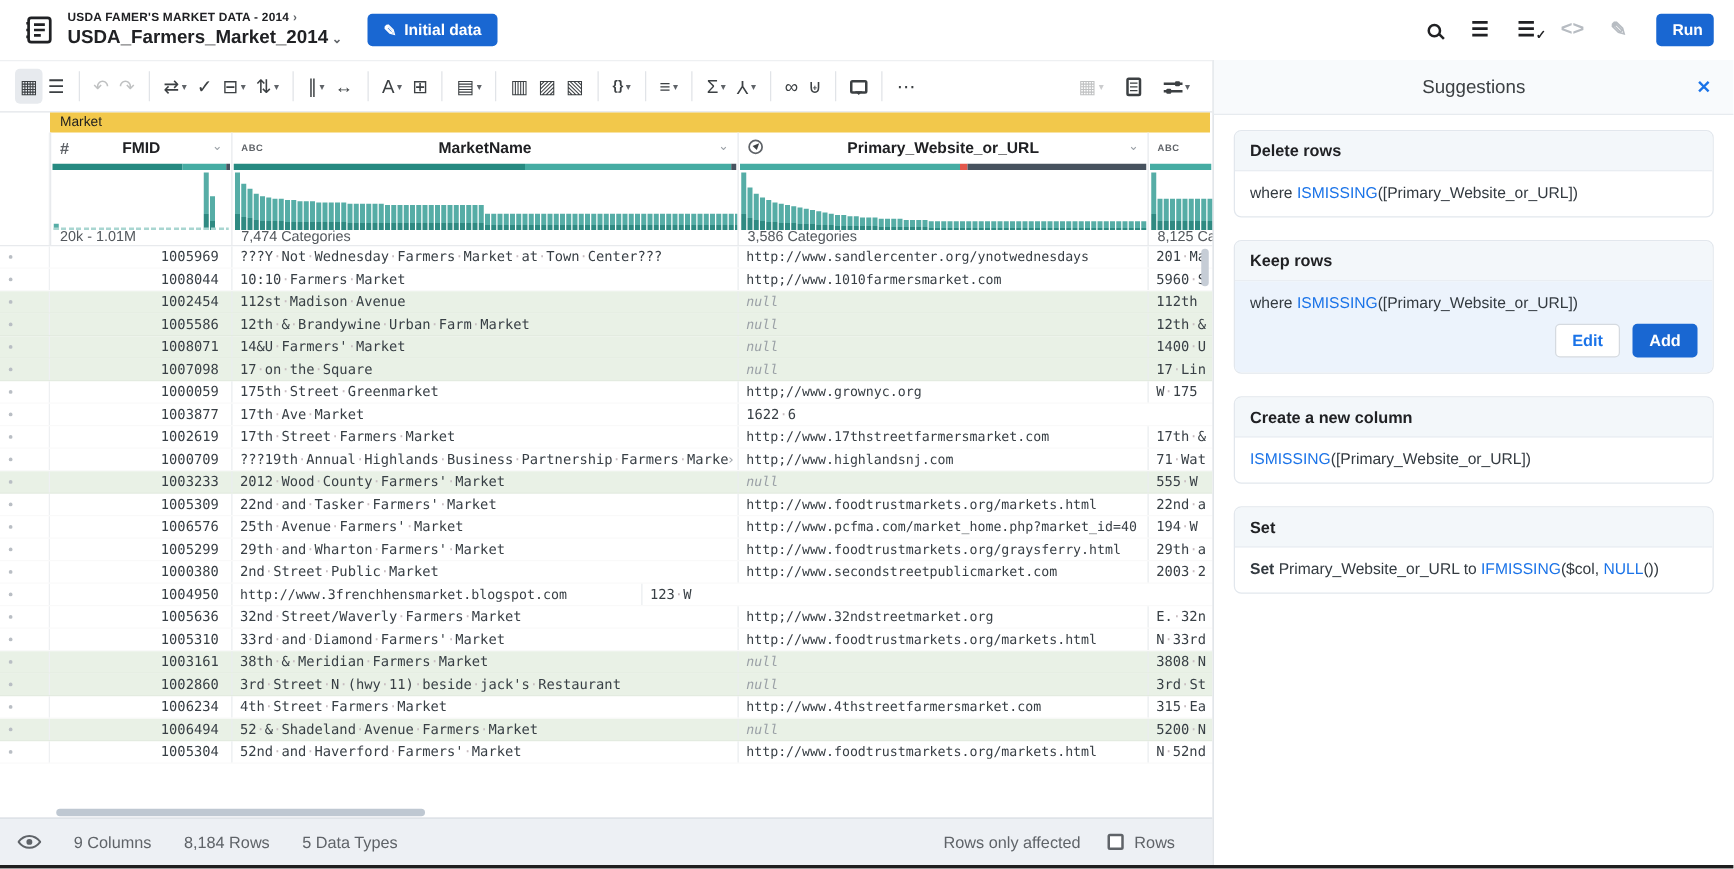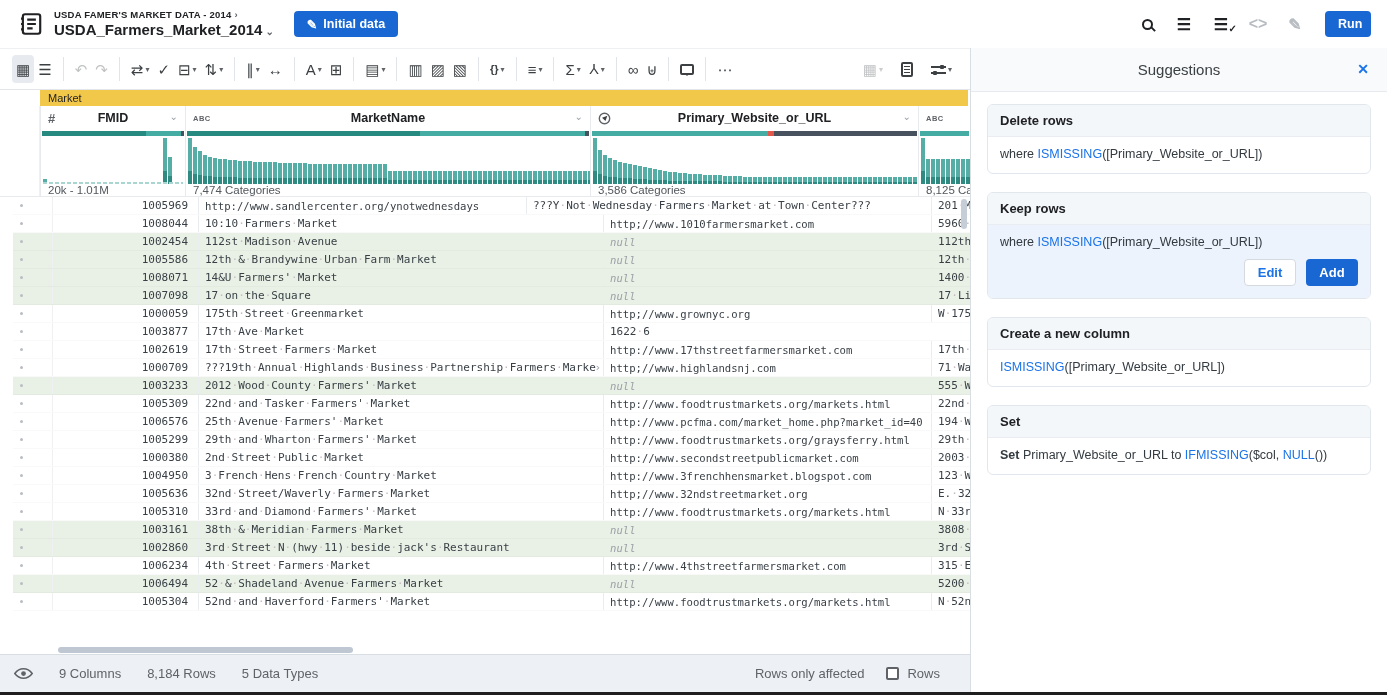--- a/index.html
+++ b/index.html
@@ -69,21 +69,21 @@
   .ch-q span { height:100%; }
   .q-td { background:#268a81; } .q-t { background:#45aca3; } .q-s { background:#47525e; } .q-r { background:#e2574c; }
   .ch-hist { height:47px; display:flex; align-items:flex-end; padding-left:2px; position:relative; overflow:hidden; cursor:pointer; }
   .ch-hist .bar { width:4px; margin-right:1px; flex:0 0 auto;
                   background:linear-gradient(to top, #2f8a82 0, #2f8a82 28%, #56ada6 28%); }
   .ch-hist.dash::after { content:""; position:absolute; left:2px; right:2px; bottom:0; height:2px;
                   background:repeating-linear-gradient(90deg,#a9d6d1 0 4px, transparent 4px 6px); }
   .ch-stat { height:13px; font-size:11.5px; color:#52575c; padding-left:7px; line-height:12px; white-space:nowrap; overflow:hidden; }
 
   
-  .rows-wrap { position:relative; height:457px;padding-left:13px; }
+  .rows-wrap { position:relative; height:457px; }
   .rows { height:450px; overflow:hidden; }
   .trow { display:flex; height:18px; font-family:"DejaVu Sans Mono", monospace; font-size:11px;
           line-height:18px; color:#383f45; border-bottom:1px solid rgba(0,0,0,.025); cursor:default; }
   .trow.green { background:#e9f1e6; }
   .gut { width:40px; flex:0 0 auto; position:relative; border-right:1px solid #eef0f2; }
   .gut::after { content:""; position:absolute; width:3px; height:3px; border-radius:50%; background:#b9bec4; left:7px; top:7px; }
   .c { white-space:nowrap; overflow:hidden; flex:0 0 auto; }
   .c + .c { border-left:1px solid #eaedef; }
   .c-fmid { width:145px; text-align:right; padding-right:10px; }
   .c-name { width:405px; padding-left:6px; position:relative; }
@@ -521,22 +521,22 @@
             </div>
             <div class="ch-stat">8,125 Cat</div>
           </div>
         </div>
 
       <div class="rows-wrap">
         <div class="rows">
             <div class="trow">
               <span class="gut"></span>
               <span class="c c-fmid">1005969</span>
+              <span class="c c-name">???Y<span class="sp">·</span>Not<span class="sp">·</span>Wednesday<span class="sp">·</span>Farmers<span class="sp">·</span>Market<span class="sp">·</span>at<span class="sp">·</span>Town<span class="sp">·</span>Center???</span>
               <span class="c c-url">http://www.sandlercenter.org/ynotwednesdays</span>
-              <span class="c c-name">???Y<span class="sp">·</span>Not<span class="sp">·</span>Wednesday<span class="sp">·</span>Farmers<span class="sp">·</span>Market<span class="sp">·</span>at<span class="sp">·</span>Town<span class="sp">·</span>Center???</span>
               <span class="c c-addr">201<span class="sp">·</span>Ma</span>
             </div>
             <div class="trow">
               <span class="gut"></span>
               <span class="c c-fmid">1008044</span>
               <span class="c c-name">10:10<span class="sp">·</span>Farmers<span class="sp">·</span>Market</span>
               <span class="c c-url">http;//www.1010farmersmarket.com</span>
               <span class="c c-addr">5960<span class="sp">·</span>S</span>
             </div>
             <div class="trow green">
@@ -625,21 +625,20 @@
             <div class="trow">
               <span class="gut"></span>
               <span class="c c-fmid">1000380</span>
               <span class="c c-name">2nd<span class="sp">·</span>Street<span class="sp">·</span>Public<span class="sp">·</span>Market</span>
               <span class="c c-url">http://www.secondstreetpublicmarket.com</span>
               <span class="c c-addr">2003<span class="sp">·</span>2</span>
             </div>
             <div class="trow">
               <span class="gut"></span>
               <span class="c c-fmid">1004950</span>
-              <span class="c c-name">3<span class="sp">·</span>French<span class="sp">·</span>Hens<span class="sp">·</span>French<span class="sp">·</span>Country<span class="sp">·</span>Market</span>
               <span class="c c-url">http://www.3frenchhensmarket.blogspot.com</span>
               <span class="c c-addr">123<span class="sp">·</span>W</span>
             </div>
             <div class="trow">
               <span class="gut"></span>
               <span class="c c-fmid">1005636</span>
               <span class="c c-name">32nd<span class="sp">·</span>Street/Waverly<span class="sp">·</span>Farmers<span class="sp">·</span>Market</span>
               <span class="c c-url">http;//www.32ndstreetmarket.org</span>
               <span class="c c-addr">E.<span class="sp">·</span>32n</span>
             </div>

